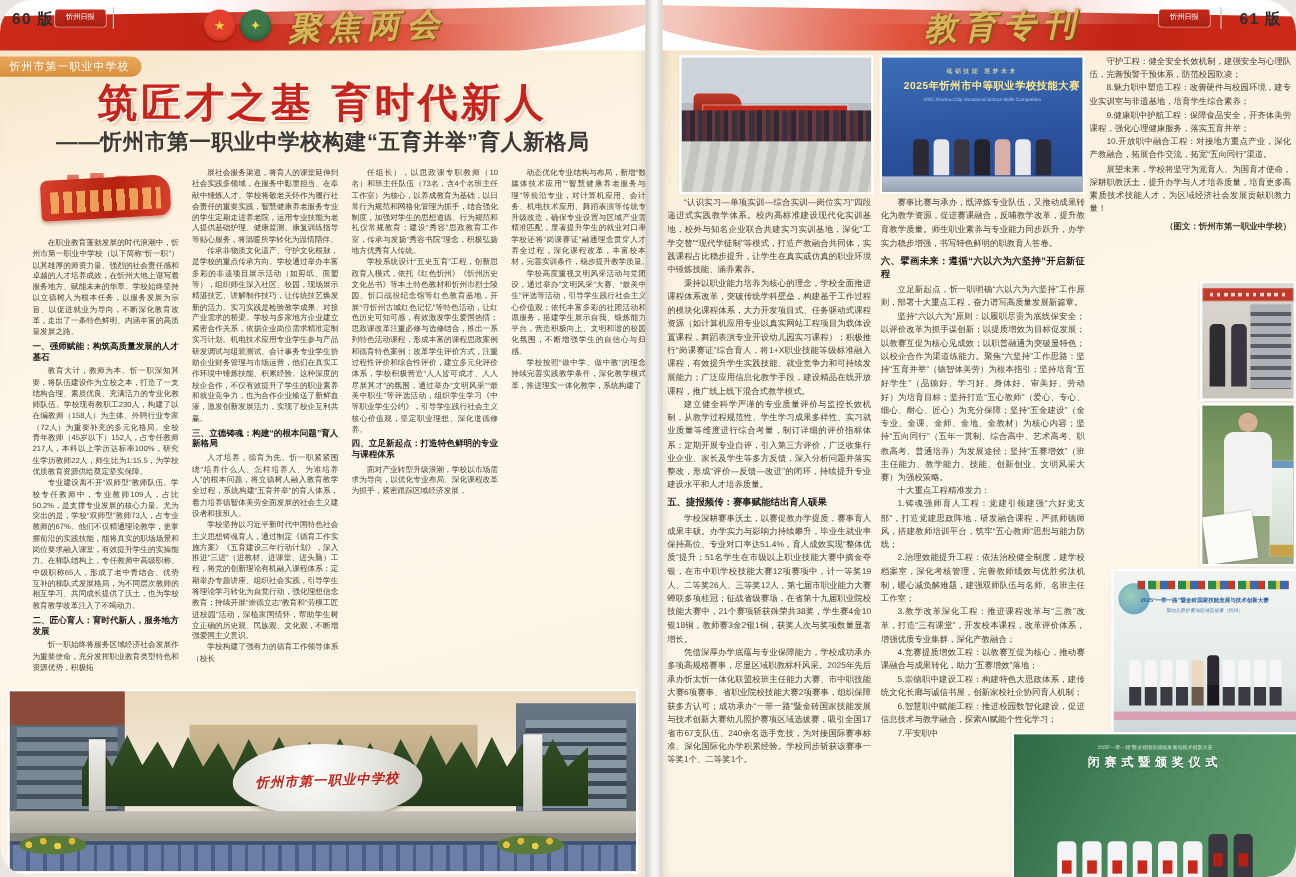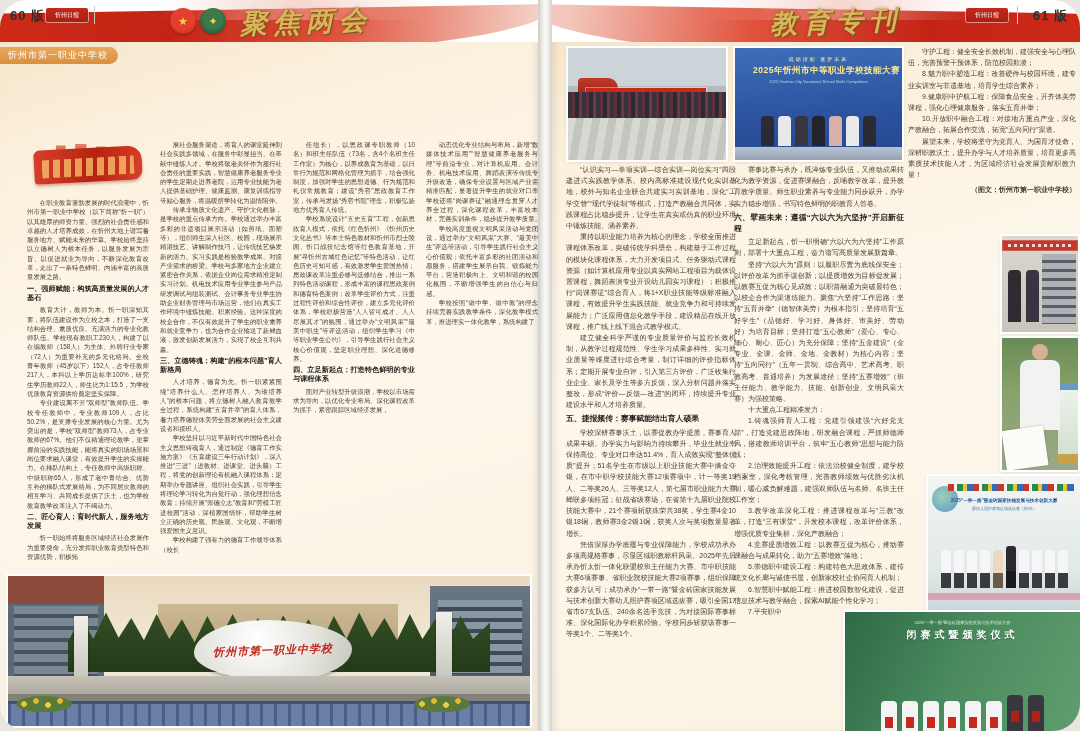--- a/index.html
+++ b/index.html
@@ -164,20 +164,22 @@
       <div class="wave wv-soft"></div>
       <div class="pagenum" style="left:10px">60 版</div>
       <div class="masthead" style="left:46px">忻州日报</div>
       <div class="mast-div" style="left:94px"></div>
       <div class="emblem nat" style="left:170px">★</div>
       <div class="emblem cppcc" style="left:200px">✦</div>
       <div class="callig" style="left:240px">聚焦两会</div>
     </div>
 
     <div class="school-tag">忻州市第一职业中学校</div>
+    <div class="headline">筑匠才之基  育时代新人</div>
+    <div class="subhead">——忻州市第一职业中学校构建“五育并举”育人新格局</div>
 
     <div class="col colL" style="left:12px;top:140px;width:122px;height:436px">
       <div class="camp">
         <div class="city"></div>
         <div class="rib"></div>
         <div class="gl"></div>
       </div>
       <div>
           <p class="blk-p">在职业教育蓬勃发展的时代浪潮中，忻州市第一职业中学校（以下简称“忻一职”）以其雄厚的师资力量、强烈的社会责任感和卓越的人才培养成效，在忻州大地上谱写着服务地方、赋能未来的华章。学校始终坚持以立德树人为根本任务，以服务发展为宗旨、以促进就业为导向，不断深化教育改革，走出了一条特色鲜明、内涵丰富的高质量发展之路。</p>
           <p class="blk-h">一、强师赋能：构筑高质量发展的人才基石</p>
@@ -236,21 +238,21 @@
   <div class="page" id="page-right">
     <div class="banner">
       <div class="wave wv-main rt"></div>
       <div class="wave wv-soft"></div>
       <div class="callig" style="left:218px">教育专刊</div>
       <div class="masthead" style="right:72px">忻州日报</div>
       <div class="mast-div" style="right:62px"></div>
       <div class="pagenum" style="right:12px">61 版</div>
     </div>
 
-    <div class="col colR" style="left:14px;top:164px;width:170px;height:564px">
+    <div class="col colR" style="left:4px;top:164px;width:170px;height:564px">
         <div>
           <p class="blk-p">“认识实习—单项实训—综合实训—岗位实习”四段递进式实践教学体系。校内高标准建设现代化实训基地，校外与知名企业联合共建实习实训基地，深化“工学交替”“现代学徒制”等模式，打造产教融合共同体，实践课程占比稳步提升，让学生在真实或仿真的职业环境中锤炼技能、涵养素养。</p>
           <p class="blk-p">秉持以职业能力培养为核心的理念，学校全面推进课程体系改革，突破传统学科壁垒，构建基于工作过程的模块化课程体系，大力开发项目式、任务驱动式课程资源（如计算机应用专业以真实网站工程项目为载体设置课程，舞蹈表演专业开设幼儿园实习课程）；积极推行“岗课赛证”综合育人，将1+X职业技能等级标准融入课程，有效提升学生实践技能、就业竞争力和可持续发展能力；广泛应用信息化教学手段，建设精品在线开放课程，推广线上线下混合式教学模式。</p>
           <p class="blk-p">建立健全科学严谨的专业质量评价与监控长效机制，从教学过程规范性、学生学习成果多样性、实习就业质量等维度进行综合考量，制订详细的评价指标体系；定期开展专业自评，引入第三方评价，广泛收集行业企业、家长及学生等多方反馈，深入分析问题并落实整改，形成“评价—反馈—改进”的闭环，持续提升专业建设水平和人才培养质量。</p>
           <p class="blk-h">五、捷报频传：赛事赋能结出育人硕果</p>
           <p class="blk-p">学校深耕赛事沃土，以赛促教办学提质，赛事育人成果丰硕。办学实力与影响力持续攀升，毕业生就业率保持高位、专业对口率达51.4%，育人成效实现“整体优质”提升；51名学生在市级以上职业技能大赛中摘金夺银，在市中职学校技能大赛12项赛项中，计一等奖19人、二等奖26人、三等奖12人，第七届市职业能力大赛蝉联多项桂冠；征战省级赛场，在省第十九届职业院校技能大赛中，21个赛项斩获殊荣共38奖，学生赛4金10银18铜，教师赛3金2银1铜，获奖人次与奖项数量显著增长。</p>
           <p class="blk-p">凭借深厚办学底蕴与专业保障能力，学校成功承办多项高规格赛事，尽显区域职教标杆风采。2025年先后承办忻太忻一体化联盟校班主任能力大赛、市中职技能大赛6项赛事、省职业院校技能大赛2项赛事，组织保障获多方认可；成功承办“一带一路”暨金砖国家技能发展与技术创新大赛幼儿照护赛项区域选拔赛，吸引全国17省市67支队伍、240余名选手竞技，为对接国际赛事标准、深化国际化办学积累经验。学校同步斩获该赛事一等奖1个、二等奖1个。</p>
         </div>
       </div>
     <div class="col colR" style="left:182px;top:164px;width:170px;height:564px">

